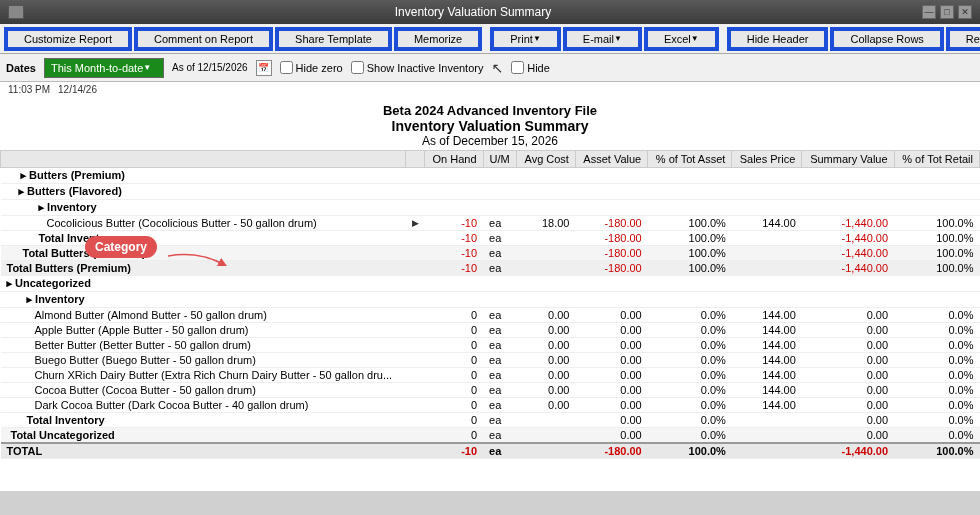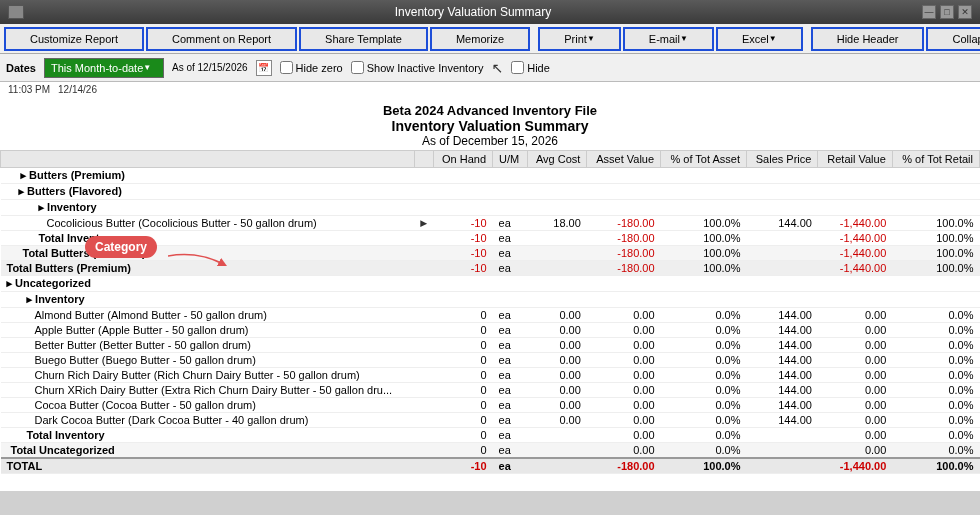--- a/index.html
+++ b/index.html
@@ -35,24 +35,24 @@
     .menu-bar {
       background: #f0f0f0;
       border-bottom: 1px solid #aaa;
       display: flex;
       align-items: center;
       padding: 2px 4px;
       gap: 2px;
       height: 30px;
     }
     .menu-btn {
-      padding: 3px 24px;
+      padding: 3px 16px;
       font-size: 11px;
       background: #e8e8e8;
-      border: 2px solid #1d4ed8;
+      border: 4px solid #1d4ed8;
       cursor: pointer;
       white-space: nowrap;
       height: 24px;
       display: flex; align-items: center;
     }
     .menu-btn.dropdown::after { content: ' ▼'; font-size: 8px; }
     .menu-sep { width: 1px; background: #bbb; height: 22px; margin: 0 2px; }
 
     
     .filter-bar {
@@ -249,21 +249,21 @@
         <thead>
           <tr>
             <th class="left" style="min-width:280px;"></th>
             <th style="width:14px;"></th>
             <th>On Hand</th>
             <th style="text-align:left;">U/M</th>
             <th>Avg Cost</th>
             <th>Asset Value</th>
             <th>% of Tot Asset</th>
             <th>Sales Price</th>
-            <th>Retail Value</th>
+            <th>Summary Value</th>
             <th>% of Tot Retail</th>
           </tr>
         </thead>
         <tbody id="report-tbody">
         <tr>
               <td style="font-weight: bold; padding-left: 20px;">▸ Butters (Premium)</td>
               <td></td>
               <td style="text-align: right;"></td>
               <td></td>
               <td style="text-align: right;"></td>
@@ -400,32 +400,20 @@
               <td>ea</td>
               <td style="text-align: right;">0.00</td>
               <td style="text-align: right;">0.00</td>
               <td style="text-align: right;">0.0%</td>
               <td style="text-align: right;">144.00</td>
               <td style="text-align: right;">0.00</td>
               <td style="text-align: right;">0.0%</td>
             </tr>
             <tr>
               <td style="padding-left: 34px;">Buego Butter (Buego Butter - 50 gallon drum)</td>
-              <td></td>
-              <td style="text-align: right;">0</td>
-              <td>ea</td>
-              <td style="text-align: right;">0.00</td>
-              <td style="text-align: right;">0.00</td>
-              <td style="text-align: right;">0.0%</td>
-              <td style="text-align: right;">144.00</td>
-              <td style="text-align: right;">0.00</td>
-              <td style="text-align: right;">0.0%</td>
-            </tr>
-            <tr>
-              <td style="padding-left: 34px;">Churn Rich Dairy Butter (Rich Churn Dairy Butter - 50 gallon drum)</td>
               <td></td>
               <td style="text-align: right;">0</td>
               <td>ea</td>
               <td style="text-align: right;">0.00</td>
               <td style="text-align: right;">0.00</td>
               <td style="text-align: right;">0.0%</td>
               <td style="text-align: right;">144.00</td>
               <td style="text-align: right;">0.00</td>
               <td style="text-align: right;">0.0%</td>
             </tr>

